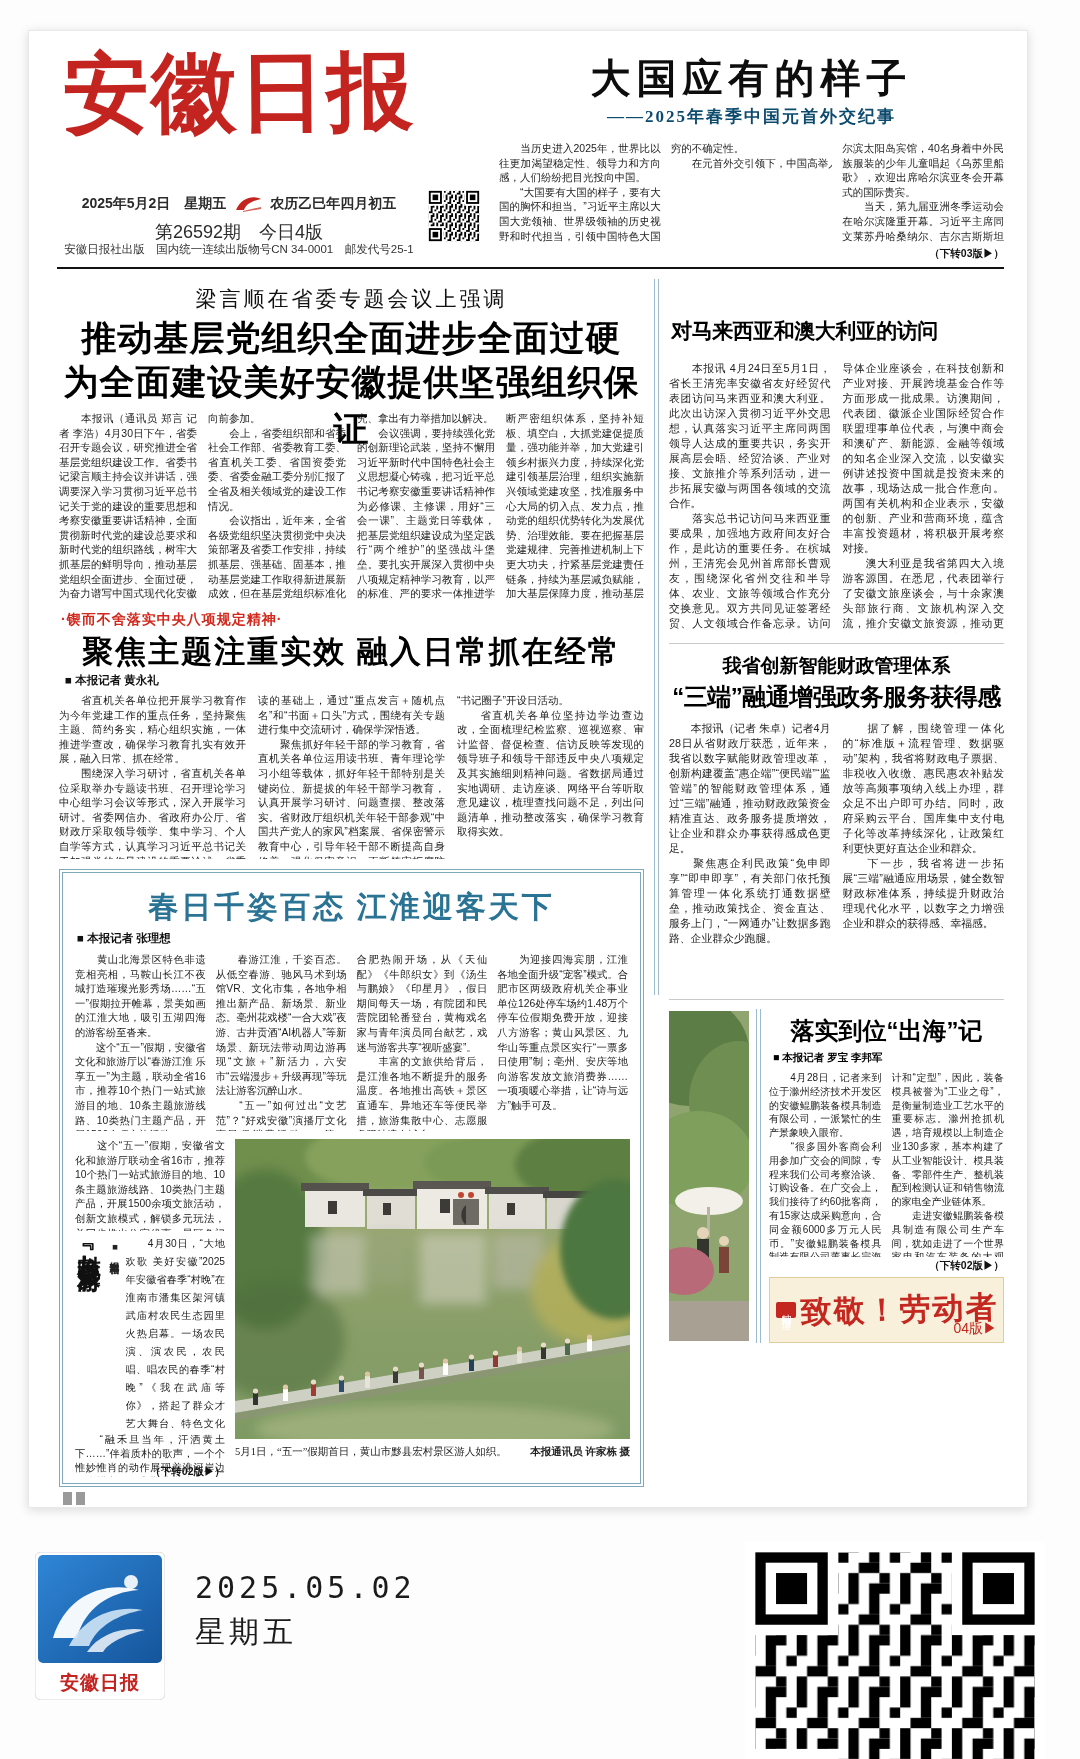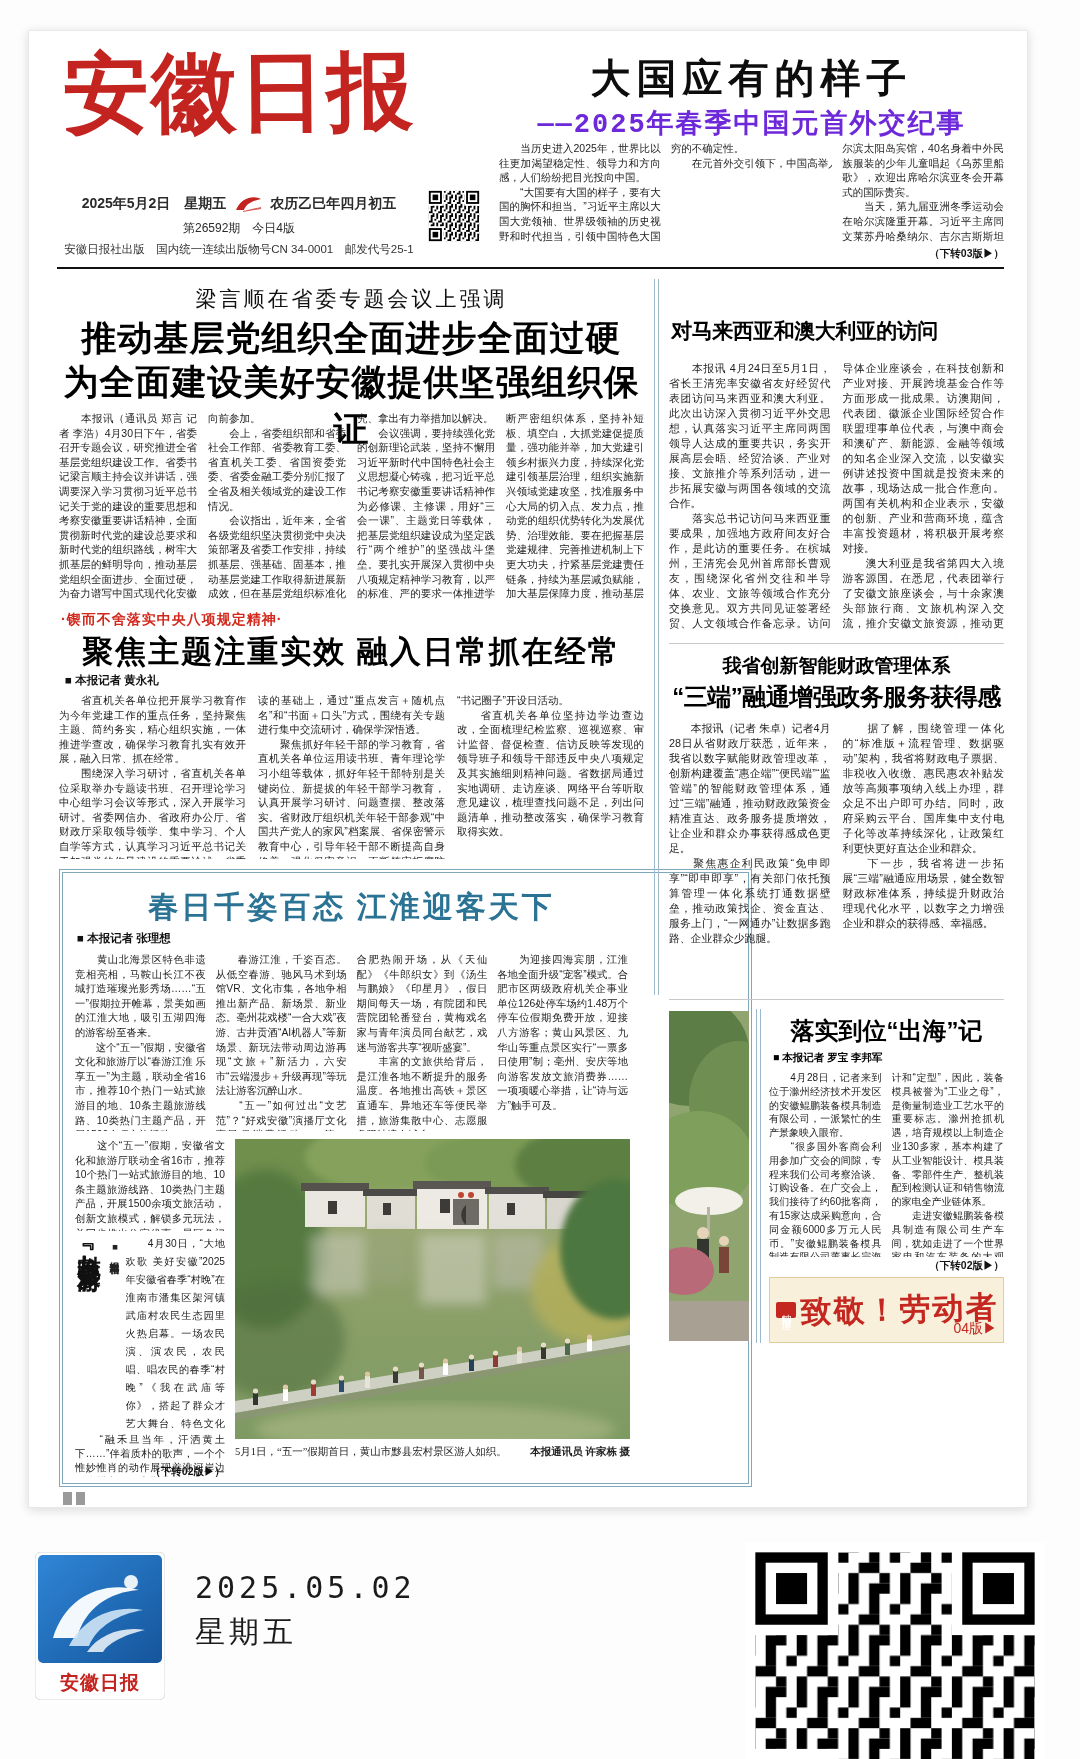--- a/index.html
+++ b/index.html
@@ -6,21 +6,21 @@
   html,body { width:1080px; height:1759px; background:#fdfdfd; font-family:"Liberation Sans", sans-serif; overflow:hidden; position:relative; }
   .abs { position:absolute; }
   #page { position:absolute; left:28px; top:30px; width:1000px; height:1478px; background:#fff; border:1px solid #e8e8e8; box-shadow:0 2px 10px rgba(0,0,0,.14); }
   .bodytext { font-size:10.5px; line-height:14.6px; color:#1c1c1c; text-align:justify; white-space:pre-line; overflow:hidden; }
   .cols { display:flex; }
   .cols > div { flex:1; }
   .center { text-align:center; }
   .masthead-title { color:#c42420; font-family:"DejaVu Serif",serif; font-weight:bold; font-size:86px; line-height:1.05; letter-spacing:2px; text-align:center; transform:rotate(-0.5deg); }
   .mh-row { font-size:14px; color:#2b2b2b; text-align:center; display:flex; justify-content:center; align-items:center; gap:7px; }
   .lead-title { font-size:40px; font-weight:bold; color:#0d0d0d; letter-spacing:6px; }
-  .lead-sub { font-size:27px; font-weight:bold; font-family:Liberation Mono, monospace; letter-spacing:2px; color:#6d28d9; }
+  .lead-sub { font-size:17px; font-weight:bold; font-family:Liberation Serif, serif; letter-spacing:2px; color:#0c4a6e; }
   .lead-sechead { font-size:12.5px; font-weight:bold; margin:3px 0; }
   .rule { background:#111; height:2px; }
   .kicker { font-family:"Liberation Serif","DejaVu Serif",serif; font-size:21px; color:#111; letter-spacing:3px; }
   .main-hl { font-size:35px; font-weight:bold; color:#000; letter-spacing:1px; }
   .red-kicker { color:#d2281c; font-size:14px; font-weight:bold; letter-spacing:1px; }
   .focus-hl { font-size:31px; font-weight:bold; letter-spacing:2px; color:#000; }
   .byline { font-size:11.5px; font-weight:bold; color:#111; }
   .vrule { width:1px; background:#9cbccd; }
   .hline { height:1px; background:#c9c9c9; }
   .rc-hl { font-size:21px; font-weight:bold; color:#000; letter-spacing:-0.5px; text-align:center; }
@@ -84,21 +84,21 @@
   <div class="abs mh-row" style="left:20px; top:163px; width:380px;">
     <span style="font-weight:bold;">2025年5月2日　星期五</span>
     <span style="display:inline-block; width:30px; height:20px;">
       <svg width="30" height="20" viewBox="0 0 30 20">
         <path d="M3 16 C8 4 20 1 28 5 C19 7 13 10 11 16 Z" fill="#c42420"></path>
         <path d="M10 17 L28 13 L28 15 L10 18 Z" fill="#d9635c"></path>
       </svg>
     </span>
     <span style="font-weight:bold;">农历乙巳年四月初五</span>
   </div>
-  <div class="abs center" style="left:20px; top:189px; width:380px; font-size:12px; color:#2b2b2b;">第26592期　今日4版</div>
+  <div class="abs center" style="left:20px; top:189px; width:380px; font-size:18px; color:#2b2b2b;">第26592期　今日4版</div>
   <div class="abs center" style="left:20px; top:211px; width:380px; font-size:11.5px; color:#333;">安徽日报社出版　国内统一连续出版物号CN 34-0001　邮发代号25-1</div>
 
   <div class="abs" style="left:398px; top:158px; width:54px; height:54px;">
     <svg width="54" height="54" viewBox="0 0 29 29">
         <use href="#qr-sym"></use>
       </svg>
   </div>
 
   <div class="abs center lead-title" style="left:470px; top:20px; width:505px;">大国应有的样子</div>
   <div class="abs center lead-sub" style="left:470px; top:74px; width:505px;">——2025年春季中国元首外交纪事</div>
@@ -140,21 +140,21 @@
 
   <div class="abs cols" style="left:30px; top:662px; width:585px; height:166px; gap:12px;">
     <div class="bodytext">　　省直机关各单位把开展学习教育作为今年党建工作的重点任务，坚持聚焦主题、简约务实，精心组织实施，一体推进学查改，确保学习教育扎实有效开展，融入日常、抓在经常。
 　　围绕深入学习研讨，省直机关各单位采取举办专题读书班、召开理论学习中心组学习会议等形式，深入开展学习研讨。省委网信办、省政府办公厅、省财政厅采取领导领学、集中学习、个人自学等方式，认真学习习近平总书记关于加强党的作风建设的重要论述。省委金融工委、省直机关工委等在认真研</div>
     <div class="bodytext">读的基础上，通过“重点发言＋随机点名”和“书面＋口头”方式，围绕有关专题进行集中交流研讨，确保学深悟透。
 　　聚焦抓好年轻干部的学习教育，省直机关各单位运用读书班、青年理论学习小组等载体，抓好年轻干部特别是关键岗位、新提拔的年轻干部学习教育，认真开展学习研讨、问题查摆、整改落实。省财政厅组织机关年轻干部参观“中国共产党人的家风”档案展、省保密警示教育中心，引导年轻干部不断提高自身修养，强化保密意识，不断筑牢拒腐防变的防线。团省委举办年轻干部座谈会、编发年轻干部违纪违法典型案例、建立分层分类谈心谈话机制以及</div>
     <div class="bodytext">“书记圈子”开设日活动。
 　　省直机关各单位坚持边学边查边改，全面梳理纪检监察、巡视巡察、审计监督、督促检查、信访反映等发现的领导班子和领导干部违反中央八项规定及其实施细则精神问题。省数据局通过实地调研、走访座谈、网络平台等听取意见建议，梳理查找问题不足，列出问题清单，推动整改落实，确保学习教育取得实效。</div>
   </div>
 
-  <div class="abs feature-box" style="left:30px; top:838px; width:693px; height:618px;">
+  <div class="abs feature-box" style="left:30px; top:838px; width:585px; height:618px;">
     <div class="abs center feature-title" style="left:0; top:14px; width:577px;">春日千姿百态  江淮迎客天下</div>
     <div class="abs byline" style="left:14px; top:58px;">■ 本报记者 张理想</div>
 
     <div class="abs cols" style="left:12px; top:80px; width:553px; height:178px; gap:10px;">
       <div class="bodytext" style="font-size:10.3px;">　　黄山北海景区特色非遗竞相亮相，马鞍山长江不夜城打造璀璨光影秀场……“五一”假期拉开帷幕，景美如画的江淮大地，吸引五湖四海的游客纷至沓来。
 　　这个“五一”假期，安徽省文化和旅游厅以“春游江淮 乐享五一”为主题，联动全省16市，推荐10个热门一站式旅游目的地、10条主题旅游线路、10类热门主题产品，开展1500余项文旅活动。</div>
       <div class="bodytext" style="font-size:10.3px;">　　春游江淮，千姿百态。从低空春游、驰风马术到场馆VR、文化市集，各地争相推出新产品、新场景、新业态。亳州花戏楼“一合大戏”夜游、古井贡酒“AI机器人”等新场景、新玩法带动周边游再现“文旅＋”新活力，六安市“云端漫步＋升级再现”等玩法让游客沉醉山水。
 　　“五一”如何过出“文艺范”？“好戏安徽”演播厅文化惠民促消费活动——第二季“戏曲快闪”风雨无阻活动在</div>
       <div class="bodytext" style="font-size:10.3px;">合肥热闹开场，从《天仙配》《牛郎织女》到《汤生与鹏娘》《印星月》，假日期间每天一场，有院团和民营院团轮番登台，黄梅戏名家与青年演员同台献艺，戏迷与游客共享“视听盛宴”。
 　　丰富的文旅供给背后，是江淮各地不断提升的服务温度。各地推出高铁＋景区直通车、异地还车等便民举措，旅游集散中心、志愿服务驿站遍布城乡。</div>

